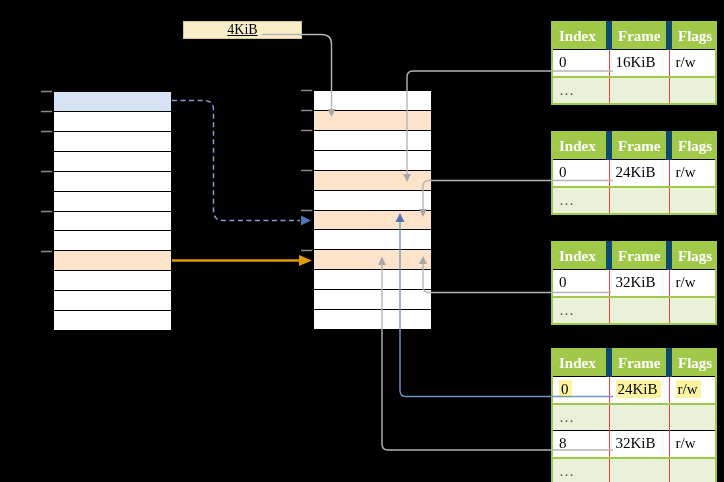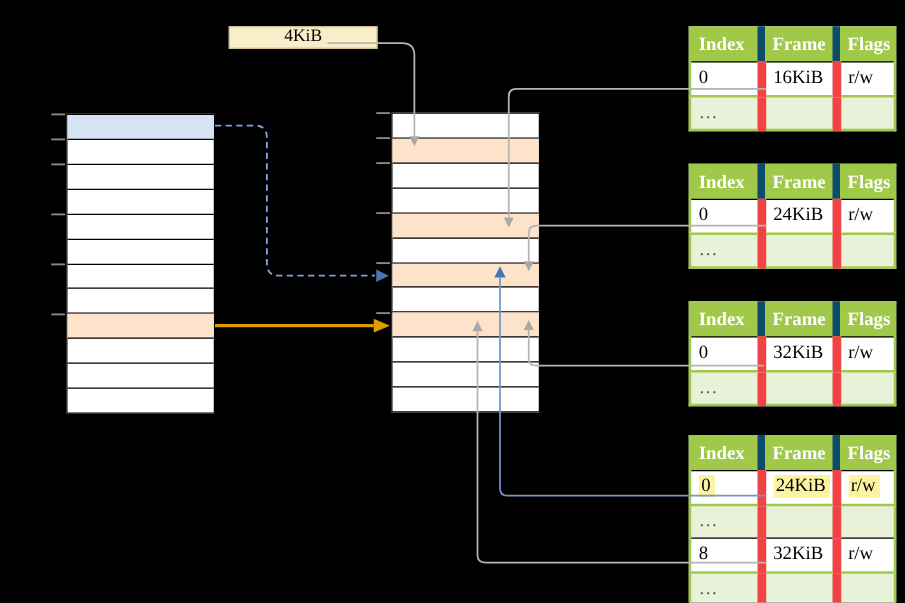--- a/index.html
+++ b/index.html
@@ -14,29 +14,29 @@
   .mrow{flex:1;border-bottom:1px solid #000;}
   .mrow:last-child{border-bottom:none;}
   .mrow.blue{background:#d5e3f5;}
   .mrow.peach{background:#fde3c9;}
   #vmem{left:53px;top:91px;width:119px;height:240px;}
   #pmem{left:313px;top:90px;width:119px;height:240px;}
   
   .legend{position:absolute;left:183px;top:21px;width:119px;height:18px;
     background:#faeeca;border:1px solid #d9c78f;box-sizing:border-box;
     display:flex;align-items:center;justify-content:center;
-    font-size:14px;color:#000;z-index:2;}
+    font-size:14px;color:#000;z-index:2;text-decoration:underline;}
   
   .ptable{position:absolute;left:551px;width:164px;border-collapse:collapse;
     table-layout:fixed;background:#fff;border:2px solid #a1c949;
     font-size:15px;color:#000;z-index:2;}
   .ptable th{background:#a1c949;color:#fff;font-weight:bold;text-align:left;
     padding:0 0 0 6px;height:26px;border-left:6px solid #0c4a6e;font-size:15px;}
   .ptable th:first-child{border-left:none;margin-top:16px;}
-  .ptable td{padding:0 0 0 6px;height:27px;border-left:7px solid #ef4444;box-sizing:border-box;}
+  .ptable td{padding:0 0 0 6px;height:27px;border-left:1px solid #ef4444;box-sizing:border-box;}
   .ptable td:first-child{border-left:none;}
   .ptable tr.rw td{background:#fff;border-top:1px solid #000;}
   .ptable tr.rg td{background:#e9f1d8;color:#555;border-top:2px solid #a1c949;}
   .hl{background:#fcf4a0;padding:1px 3px 1px 2px;}
   #pt1{top:21px;} #pt2{top:131px;} #pt3{top:241px;} #pt4{top:348px;}
   
   #overlay{position:absolute;left:0;top:0;width:724px;height:482px;z-index:5;pointer-events:none;}
 </style>
 </head>
 <body>

